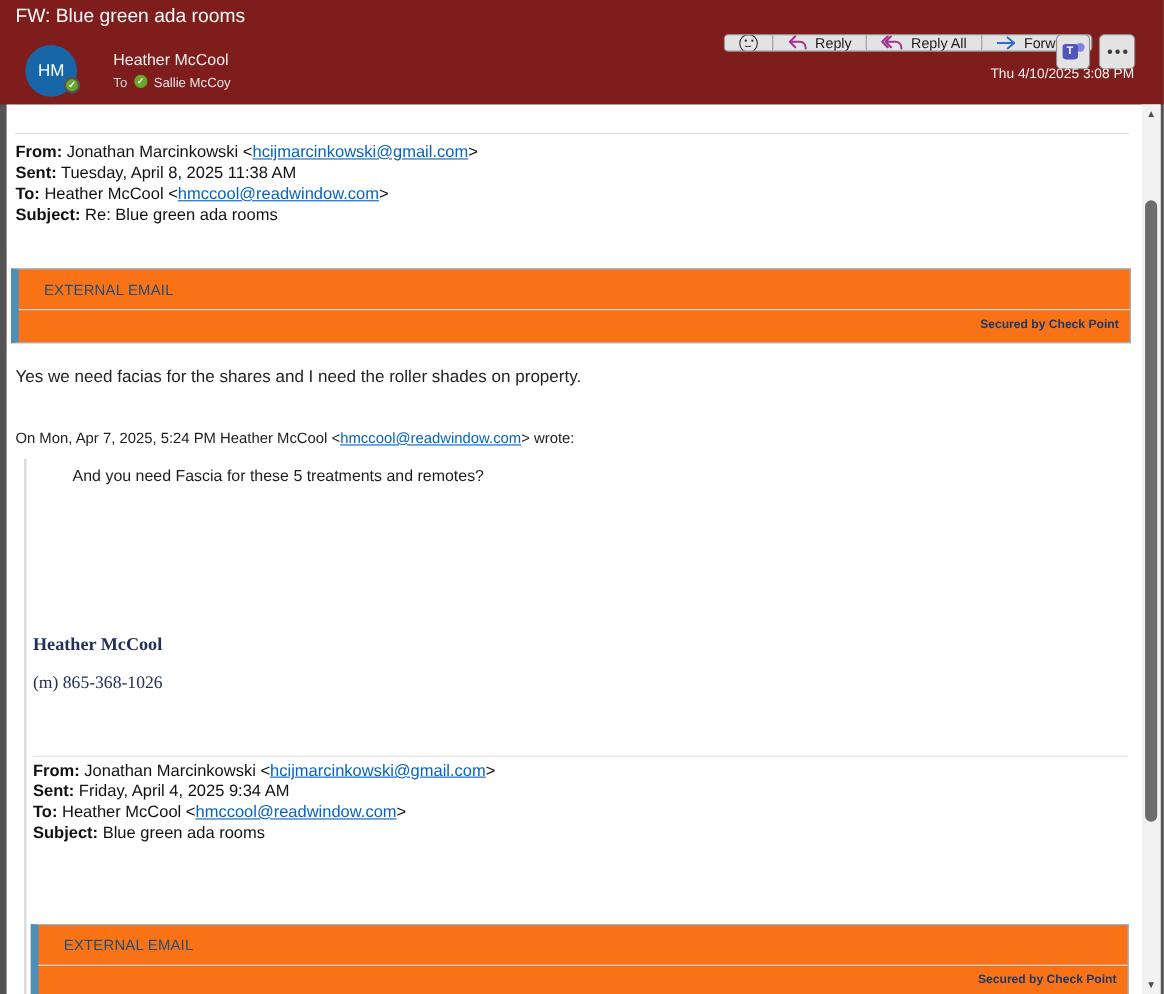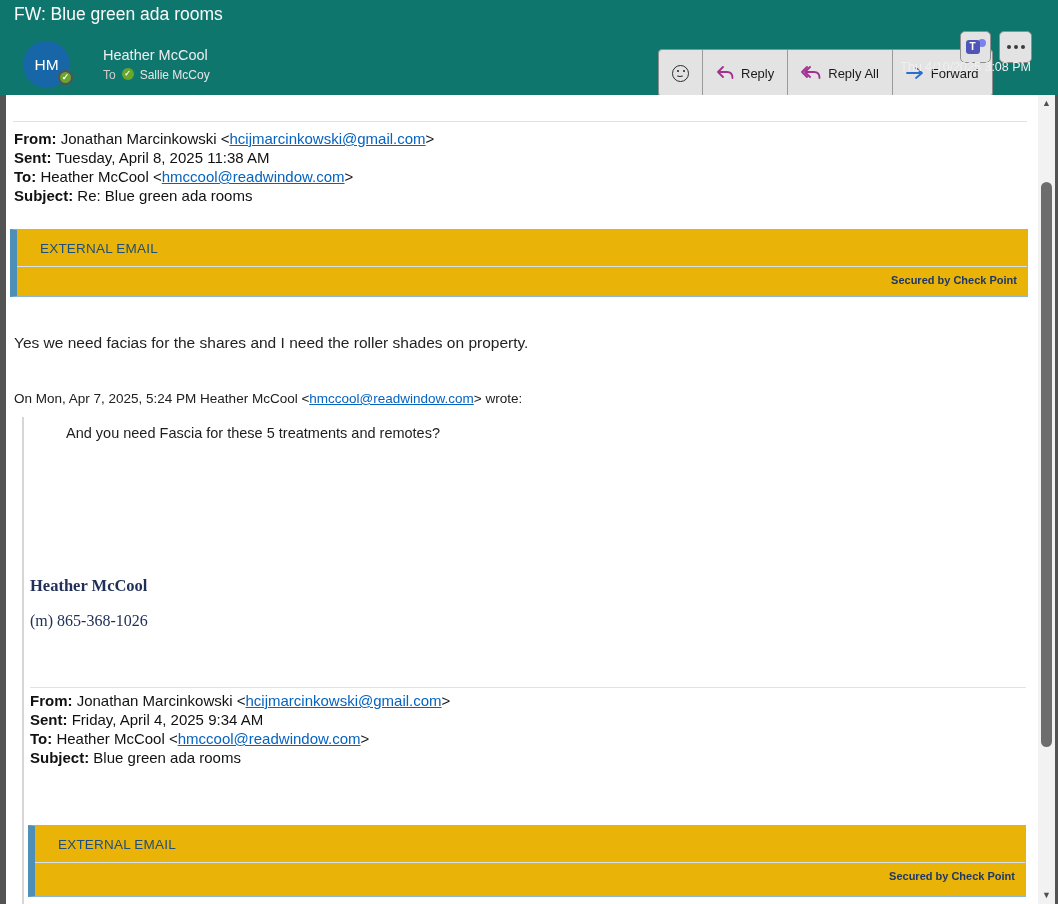--- a/index.html
+++ b/index.html
@@ -1,38 +1,38 @@
 <!DOCTYPE html>
 <html><head>
 <meta charset="utf-8">
 <style>
   * { margin:0; padding:0; box-sizing:border-box; }
   html,body { width:1058px; height:904px; overflow:hidden; }
   body { background:#535353; font-family:"Liberation Sans", sans-serif; position:relative; }
 
   
-  .mail-header { position:absolute; top:0; left:0; width:1058px; height:95px; background:#0f766e; }
+  .mail-header { position:absolute; top:0; left:0; width:1058px; height:95px; background:#7f1d1d; }
   .subject-title { position:absolute; left:14px; top:4px; font-size:17.5px; color:#fbfbfb; font-weight:400; }
   .avatar { position:absolute; left:23px; top:41px; width:47px; height:47px; border-radius:50%;
             background:#1767A8; color:#fff; display:flex; align-items:center; justify-content:center;
             font-size:15.5px; cursor:pointer; }
   .presence-badge { position:absolute; left:58px; top:70px; width:15px; height:15px; border-radius:50%;
             background:#68A62C; border:2px solid #535353; color:#fff; font-size:9px; line-height:11px;
             text-align:center; font-weight:bold; }
   .sender-name { position:absolute; left:103px; top:47px; font-size:14.5px; color:#efefef; }
   .to-row { position:absolute; left:103px; top:68px; height:14px; display:flex; gap:6px; }
   .to-label { font-size:12px; color:#cfcfcf; }
   .mini-check { width:12px; height:12px; border-radius:50%; background:#68A62C; color:#fff;
             font-size:8px; line-height:12px; text-align:center; font-weight:bold; }
   .to-name { font-size:12px; color:#e6e6e6; }
   .timestamp { position:absolute; right:27px; top:60px; font-size:12.5px; color:#f0f0f0; }
 
   
-  .btn-group { position:absolute; left:658px; top:31px; height:48px; display:flex;
-               border:1px solid #8f8f8f; border-radius:4px; background:#e3e3e3; overflow:hidden;margin-top:18px; }
+  .btn-group { position:absolute; left:658px; top:31px; height:16px; display:flex;
+               border:1px solid #8f8f8f; border-radius:4px; background:#e3e3e3; overflow:hidden; }
   .seg { display:flex; align-items:center; justify-content:center; gap:7px; padding:0 13px;
          border-right:1px solid #9a9a9a; font-size:13px; color:#1b1b1b; cursor:pointer; }
   .seg:last-child { border-right:none; }
   .sq-btn { position:absolute; top:31px; height:32px; background:#e3e3e3; border:1px solid #8f8f8f;
             border-radius:5px; display:flex; align-items:center; justify-content:center; cursor:pointer; }
   .teams-btn { left:960px; width:31px; }
   .more-btn { left:999px; width:33px; gap:3px; }
   .dot { width:4px; height:4px; border-radius:50%; background:#3b3b3b; }
   .smiley { width:17px; height:17px; border:1.6px solid #2b2b2b; border-radius:50%; position:relative; }
   .smiley .eL,.smiley .eR { position:absolute; top:4px; width:2px; height:2.5px; background:#2b2b2b; border-radius:50%; }
@@ -50,21 +50,21 @@
   .hr { position:absolute; height:1px; background:#e2e2e2; }
   .hr1 { left:7px; top:26px; width:1014px; }
   .hr2 { left:24px; top:592px; width:996px; }
 
   .hdr-block { position:absolute; font-size:15px; color:#111; line-height:19px; }
   .hdr-block b { font-weight:bold; }
   .hdr-block a { color:#0563C1; text-decoration:underline; cursor:pointer; }
   .block1 { left:8px; top:34px; }
   .block2 { left:24px; top:596px; }
 
-  .ext-banner { position:absolute; background:#eab308; border:1px solid #8FB8D8; border-left:7px solid #4E8FB8; }
+  .ext-banner { position:absolute; background:#f97316; border:1px solid #8FB8D8; border-left:7px solid #4E8FB8;margin-top:15px; }
   .banner1 { left:4px; top:134px; width:1018px; height:68px; }
   .banner2 { left:22px; top:730px; width:998px; height:72px; }
   .ext-label { position:absolute; left:23px; top:11px; font-size:13.5px; color:#1F4E79; letter-spacing:.2px; }
   .ext-divider { position:absolute; left:0; top:36px; width:100%; height:1px; background:#D5E2EC; }
   .ext-secured { position:absolute; right:10px; top:44px; font-size:11px; font-weight:bold; color:#1F3864; }
 
   .body-text { position:absolute; left:8px; top:239px; font-size:15.5px; color:#232323; }
   .attribution { position:absolute; left:8px; top:296px; font-size:13.5px; color:#202020; }
   .attribution a { color:#0563C1; text-decoration:underline; cursor:pointer; }
 

